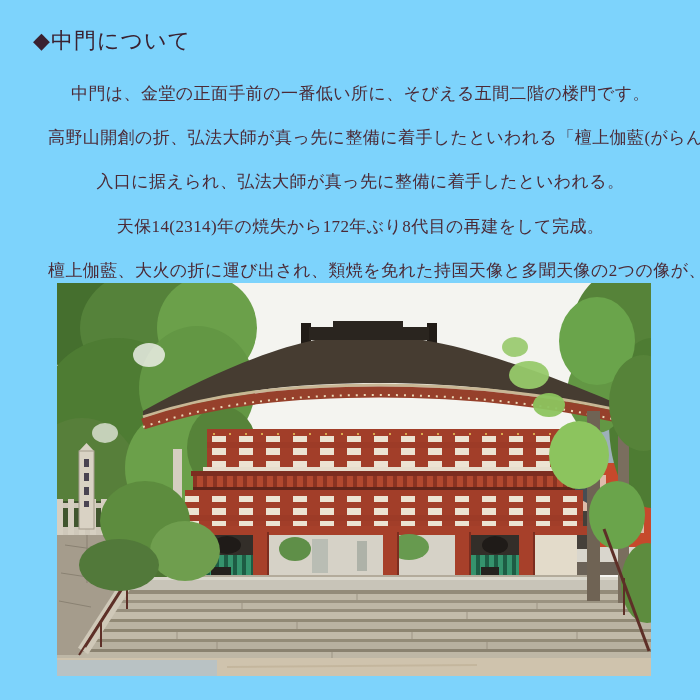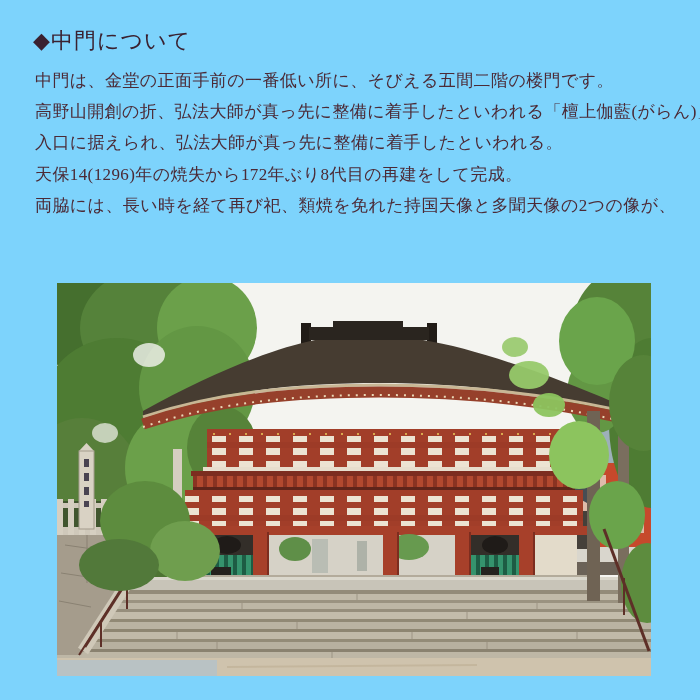--- a/index.html
+++ b/index.html
@@ -8,39 +8,39 @@
     font-family:"Liberation Serif","DejaVu Serif",serif;
   }
   .title{
     position:absolute;left:33px;top:26px;margin:0;
     font-size:22px;font-weight:500;color:#3a2130;letter-spacing:1px;
   }
   .body-text{
     position:absolute;left:33px;top:64px;width:655px;
     color:#4b2a36;font-size:17px;line-height:29.2px;letter-spacing:.4px;
   }
-  .body-text p{margin:2px;white-space:nowrap;}
+  .body-text p{margin:15px;white-space:nowrap;text-align:center;}
   .photo{
     position:absolute;left:57px;top:283px;width:594px;height:393px;margin:0;
   }
   .photo svg{display:block;}
 </style>
 </head>
 <body>
 
 <div class="page">
 
   <h1 class="title">◆中門について</h1>
 
   <div class="body-text">
     <p>中門は、金堂の正面手前の一番低い所に、そびえる五間二階の楼門です。</p>
     <p>高野山開創の折、弘法大師が真っ先に整備に着手したといわれる「檀上伽藍(がらん)」の</p>
     <p>入口に据えられ、弘法大師が真っ先に整備に着手したといわれる。</p>
-    <p>天保14(1296)年の焼失から172年ぶり8代目の再建をして完成。</p>
-    <p>両脇には、長い時を経て再び祀、類焼を免れた持国天像と多聞天像の2つの像が、</p>
+    <p>天保14(2314)年の焼失から172年ぶり8代目の再建をして完成。</p>
+    <p>檀上伽藍、大火の折に運び出され、類焼を免れた持国天像と多聞天像の2つの像が、</p>
   </div>
 
   <figure class="photo">
     <svg width="594" height="393" viewBox="0 0 594 393">
       <defs>
         <pattern id="vb" width="27" height="10" patternUnits="userSpaceOnUse">
           <rect x="7" width="13" height="10" fill="#a23e29"></rect>
         </pattern>
         <pattern id="slat" width="10" height="14" patternUnits="userSpaceOnUse">
           <rect width="6" height="14" fill="#b2492f"></rect>

